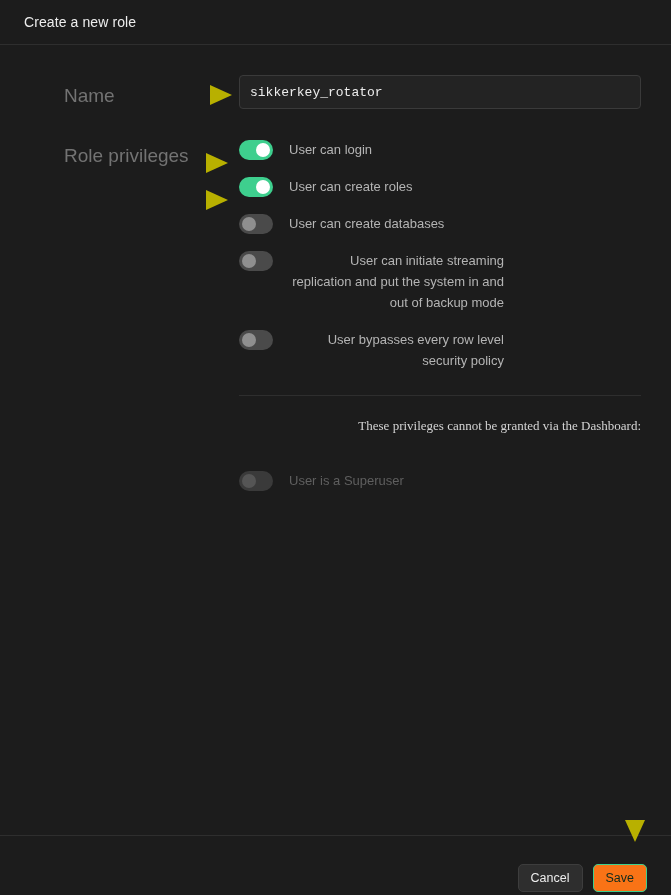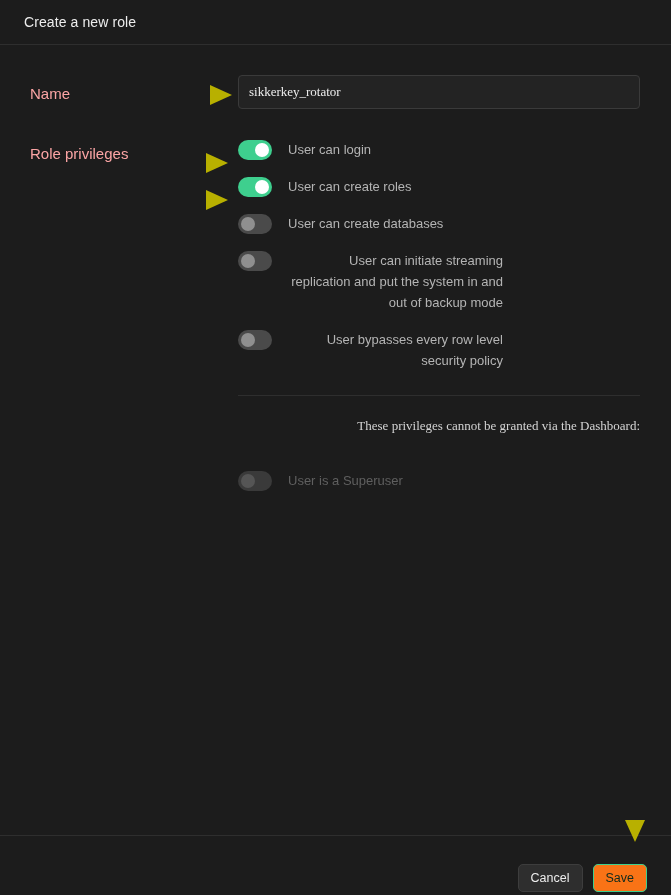--- a/index.html
+++ b/index.html
@@ -44,42 +44,43 @@
     box-sizing: border-box;
     overflow: hidden;
   }
   .form-row {
     display: flex;
     align-items: flex-start;
     margin-bottom: 30px;
   }
   .form-label {
     width: 208px;
-    font-size: 15px;
-    color: #fca5a5;
+    font-size: 19px;
+    color: #737373;
     padding-top: 10px;
     box-sizing: border-box;
+    margin-left: 34px;
   }
   .form-label.privileges {
     padding-top: 6px;
   }
   .form-control {
     flex: 1;
   }
   .text-input {
     width: 402px;
     height: 34px;
     background: #232323;
     border: 1px solid #3a3a3a;
     border-radius: 4px;
     color: #ededed;
     font-size: 13px;
     padding: 0 10px;
     box-sizing: border-box;
-    font-family: Liberation Serif, serif;
+    font-family: Liberation Mono, monospace;
     outline: none;
   }
   .toggle-list {
     width: 402px;
     text-align: right;
   }
   .toggle-row {
     display: flex;
     align-items: flex-start;
     margin-bottom: 16px;

